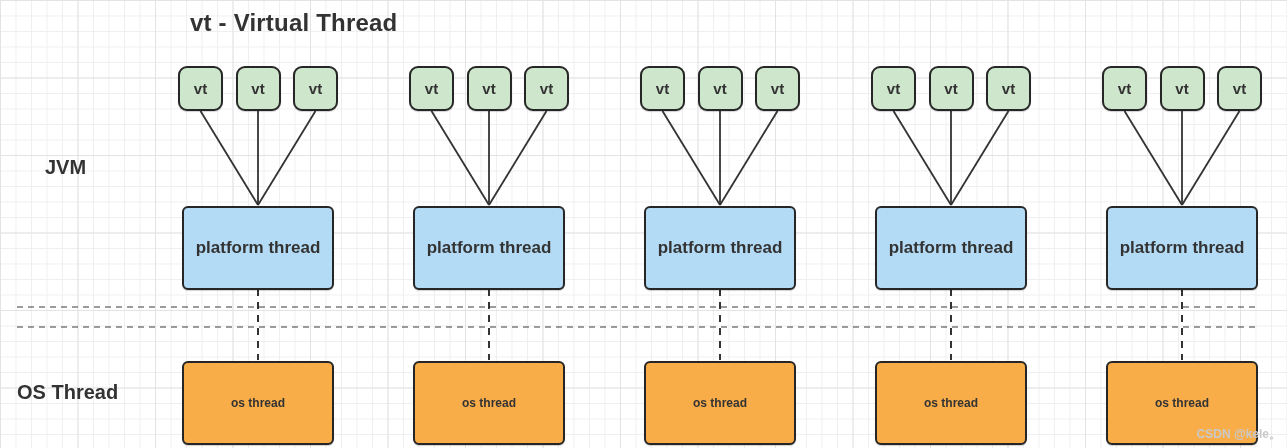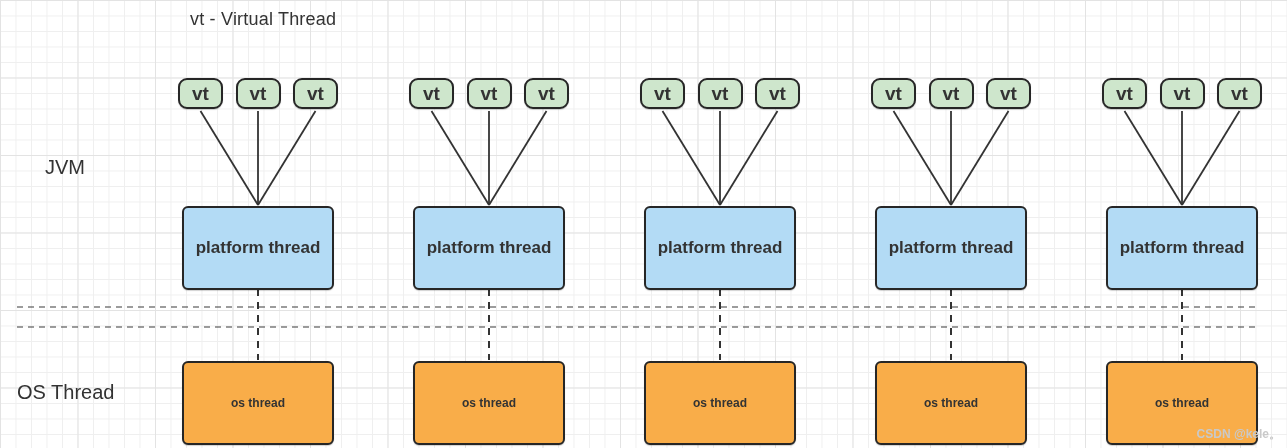--- a/index.html
+++ b/index.html
@@ -25,45 +25,44 @@
     background-color:#ffffff;
     background-image:
       linear-gradient(var(--grid-major) 1px, transparent 1px),
       linear-gradient(90deg, var(--grid-major) 1px, transparent 1px),
       linear-gradient(var(--grid-minor) 1px, transparent 1px),
       linear-gradient(90deg, var(--grid-minor) 1px, transparent 1px);
     background-size:77.5px 77.5px,77.5px 77.5px,15.5px 15.5px,15.5px 15.5px;
   }
   .title{
     position:absolute;left:190px;top:9px;
-    font-size:18px;font-weight:normal;color:var(--text);
+    font-size:24px;font-weight:bold;color:var(--text);
     letter-spacing:0.2px;
   }
   .layer-label{
     position:absolute;
-    font-size:20px;font-weight:normal;color:var(--text);
+    font-size:20px;font-weight:bold;color:var(--text);
   }
   .layer-label.jvm{left:45px;top:156px;}
   .layer-label.oskernel{left:17px;top:381px;}
   svg.wires{position:absolute;left:0;top:0;pointer-events:none;}
   .column{position:absolute;top:66px;width:160px;height:365px;}
   .vt-row{
     position:absolute;left:0;top:0;width:160px;
     display:flex;justify-content:space-between;
   }
   .vt-box{
     box-sizing:border-box;
-    width:45px;height:31px;
+    width:45px;height:45px;
     background:var(--vt-fill);
     border:2px solid var(--stroke);
     border-radius:9px;
     display:flex;align-items:center;justify-content:center;
-    font-size:19px;font-weight:bold;color:var(--text);
+    font-size:15px;font-weight:bold;color:var(--text);
     box-shadow:0 1px 1px rgba(0,0,0,0.18);
-    margin-top:12px;
   }
   .pt-box,.os-box{
     box-sizing:border-box;
     position:absolute;left:4px;width:152px;height:84px;
     border:2px solid var(--stroke);
     border-radius:6px;
     display:flex;align-items:center;justify-content:center;
     font-weight:bold;color:var(--text);
     box-shadow:0 1px 1px rgba(0,0,0,0.18);
   }

